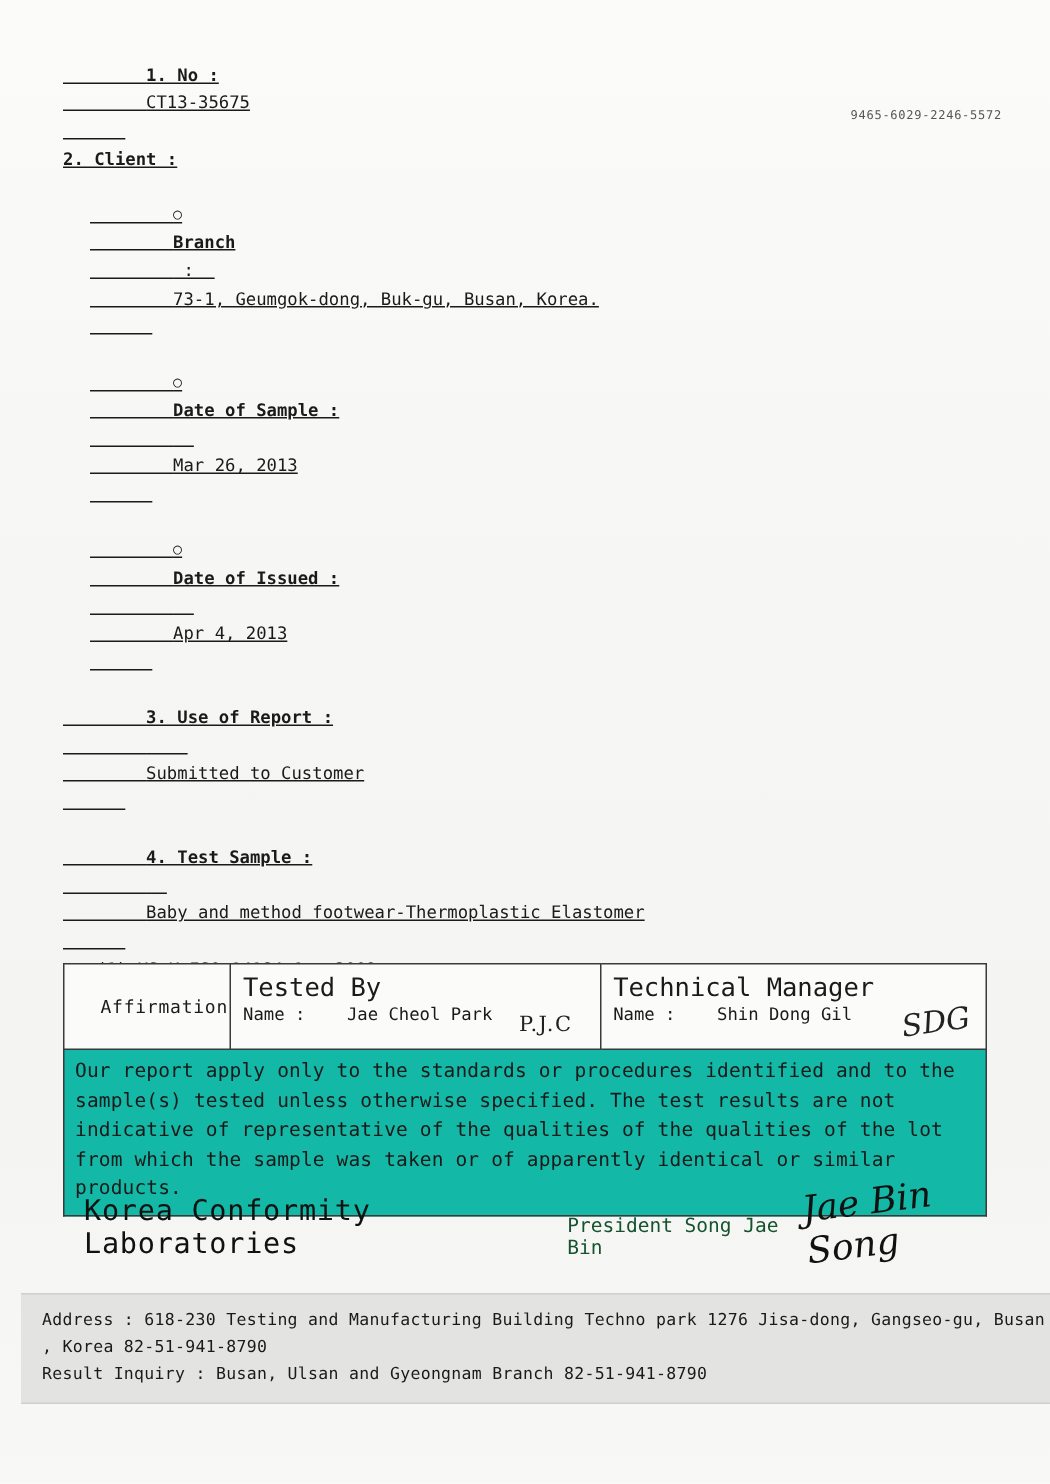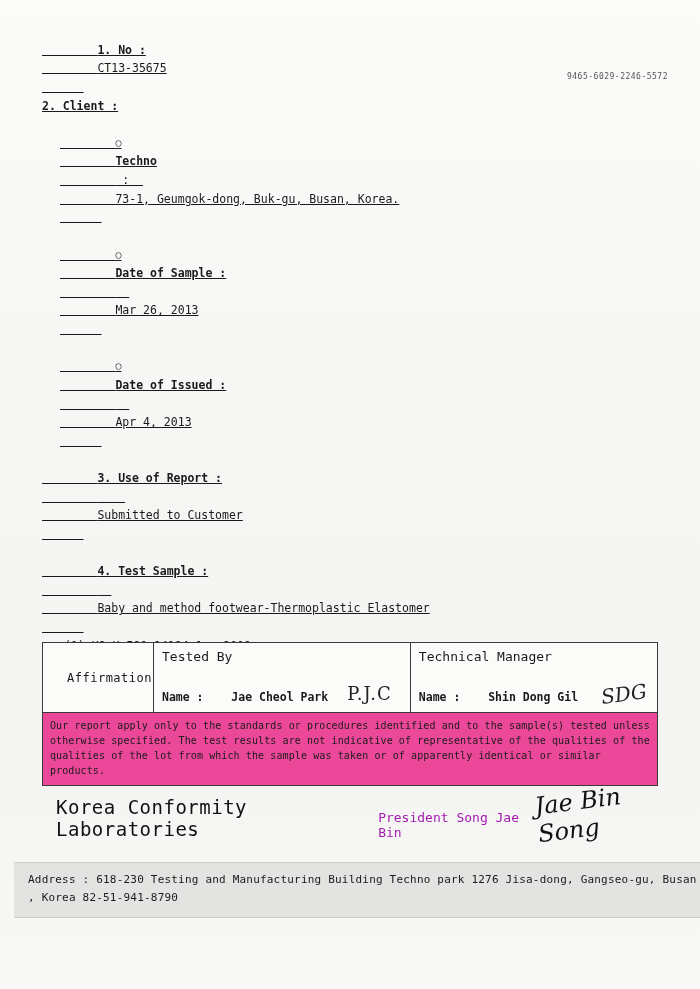--- a/index.html
+++ b/index.html
@@ -131,73 +131,72 @@
     vertical-align: middle !important;
     font-size: 12px;
     letter-spacing: 0.5px;
   }
   .cell-pad {
     padding: 6px 8px 8px 8px;
     position: relative;
     height: 42px;
   }
   .cell-role {
-    font-size: 13px;
-    margin-bottom: 26px;
+    font-size: 17px;
+    margin-bottom: 0;
   }
   .cell-name {
     font-size: 11.5px;
-    font-weight: bold;
   }
   .sig-initial {
     position: absolute;
     right: 18px;
     bottom: 8px;
     font-family: "DejaVu Serif", serif;
-    font-size: 18px;
+    font-size: 14px;
     letter-spacing: 1px;
     color: #222;
   }
   .sig-script {
     position: absolute;
     right: 10px;
     bottom: 6px;
     font-family: "DejaVu Serif", serif;
     font-style: italic;
     font-size: 20px;
     color: #222;
     transform: rotate(-8deg);
   }
   .disclaimer {
     border: 1px solid #3a3a3a;
     border-top: none;
-    font-size: 10px;
+    font-size: 13px;
     line-height: 1.5;
     padding: 5px 7px 7px 7px;
-    background: #ec4899;
+    background: #14b8a6;
     letter-spacing: 0.1px;
   }
 
   .lab-line {
     position: absolute;
     left: 56px;
     top: 762px;
     width: 620px;
     display: flex;
     align-items: flex-end;
   }
   .lab-name {
     font-size: 19px;
     letter-spacing: 0.5px;
     color: #111;
   }
   .pres-label {
     font-size: 13px;
     margin-left: 12px;
-    color: #a21caf;
+    color: #14532d;
   }
   .pres-sign {
     font-family: "DejaVu Serif", serif;
     font-style: italic;
     font-size: 24px;
     margin-left: 4px;
     color: #111;
     transform: rotate(-7deg);
     display: inline-block;
   }
@@ -229,21 +228,21 @@
       <div class="line">
         <span class="lbl-b">1. No :</span>
         <span>CT13-35675</span>
       </div>
 
       <div class="line lbl-b">2. Client :</div>
 
 
       <div class="line indent1">
         <span class="circ">○</span>
-        <span class="lbl-b">Techno</span>
+        <span class="lbl-b">Branch</span>
         <span>&nbsp;:&nbsp;&nbsp;</span>
         <span>73-1, Geumgok-dong, Buk-gu, Busan, Korea.</span>
       </div>
 
       <div class="line indent1">
         <span class="circ">○</span>
         <span class="lbl-b">Date of Sample :</span>
         <span>&nbsp;&nbsp;</span>
         <span>Mar 26, 2013</span>
       </div>
@@ -327,16 +326,17 @@
       <span class="lab-name">Korea Conformity Laboratories</span>
       <span class="pres-label">President  Song Jae Bin</span>
       <span class="pres-sign">Jae Bin Song</span>
     </div>
 
     <div class="footer-box">
       <div>
         <span>Address : 618-230 Testing and Manufacturing Building Techno park 1276 Jisa-dong, Gangseo-gu, Busan</span>
       </div>
       <div>, Korea 82-51-941-8790</div>
+      <div>Result Inquiry : Busan, Ulsan  and Gyeongnam Branch 82-51-941-8790</div>
     </div>
 
   </div>
 </div>
 
 </body></html>

